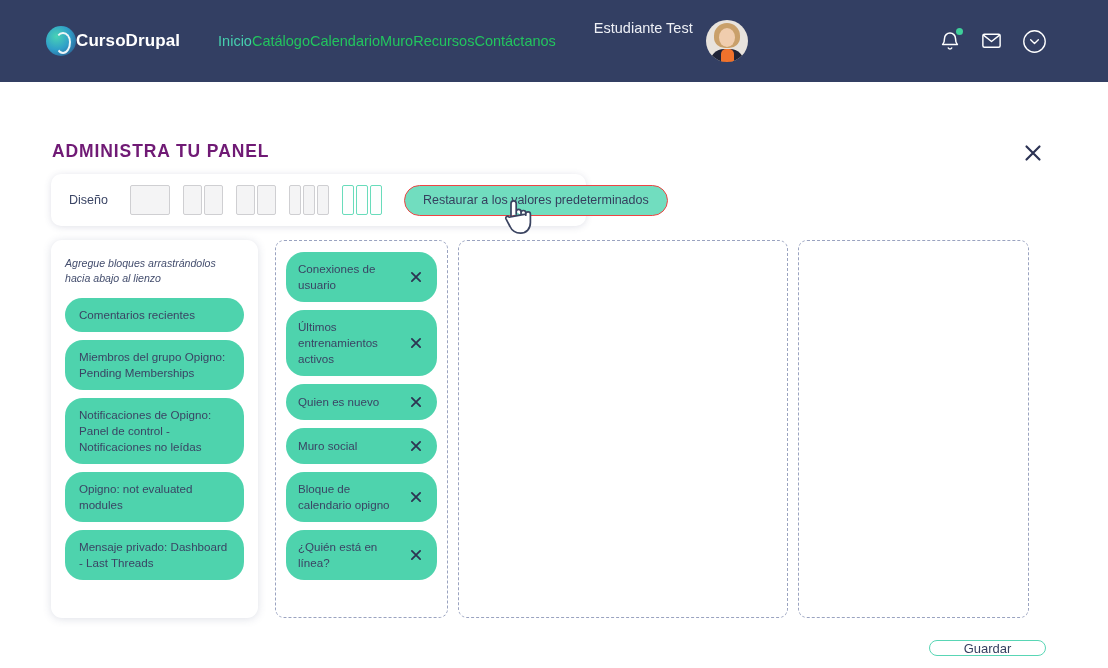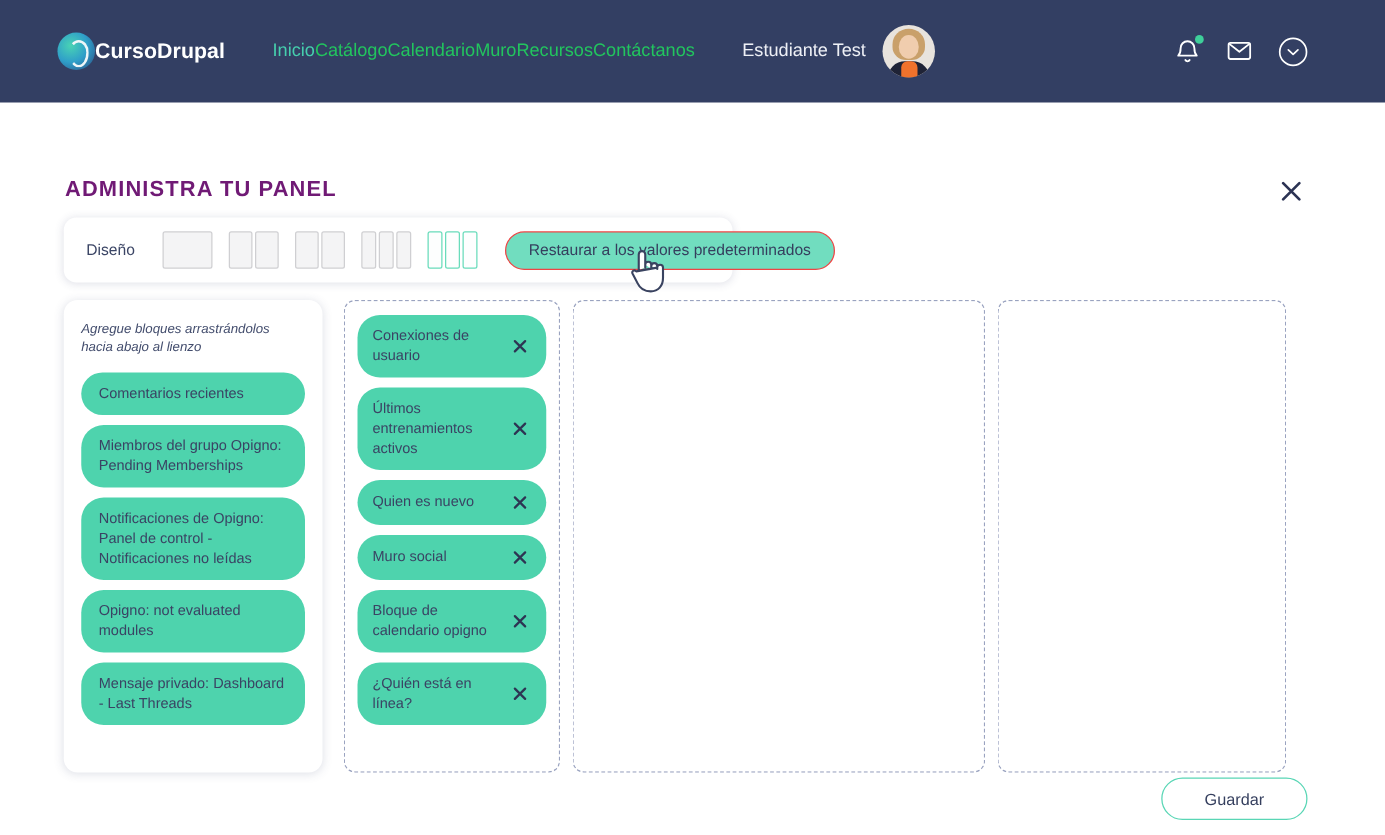--- a/index.html
+++ b/index.html
@@ -56,21 +56,21 @@
   .nav-link {
     color: #22c55e;
     font-size: 14.5px;
     text-decoration: none;
     white-space: nowrap;
   }
   .nav-link.is-active { color: #46cfae; }
 
   .user-area {
     display: flex;
-    align-items: center;
+    align-items: flex-start;
     gap: 13px;
     margin-left: 38px;
   }
   .user-name { color: #eef0f6; font-size: 14.5px; white-space: nowrap; }
   .avatar {
     width: 42px; height: 42px;
     border-radius: 50%;
     overflow: hidden;
     background: #e8e3dd;
     position: relative;
@@ -238,21 +238,21 @@
     margin-left: 6px;
     color: #2d3553;
     cursor: pointer;
   }
   .source-panel .block { padding: 9px 14px; }
 
   
   .save-btn {
     position: absolute;
     right: 62px; bottom: 12px;
-    width: 117px; height: 34px;
+    width: 117px; height: 16px;
     border-radius: 17px;
     border: 1.4px solid #59d6b5;
     background: #ffffff;
     color: #353f5e;
     font-size: 13px;
     font-family: "Liberation Sans", sans-serif;
     cursor: pointer;
   }
 
   

